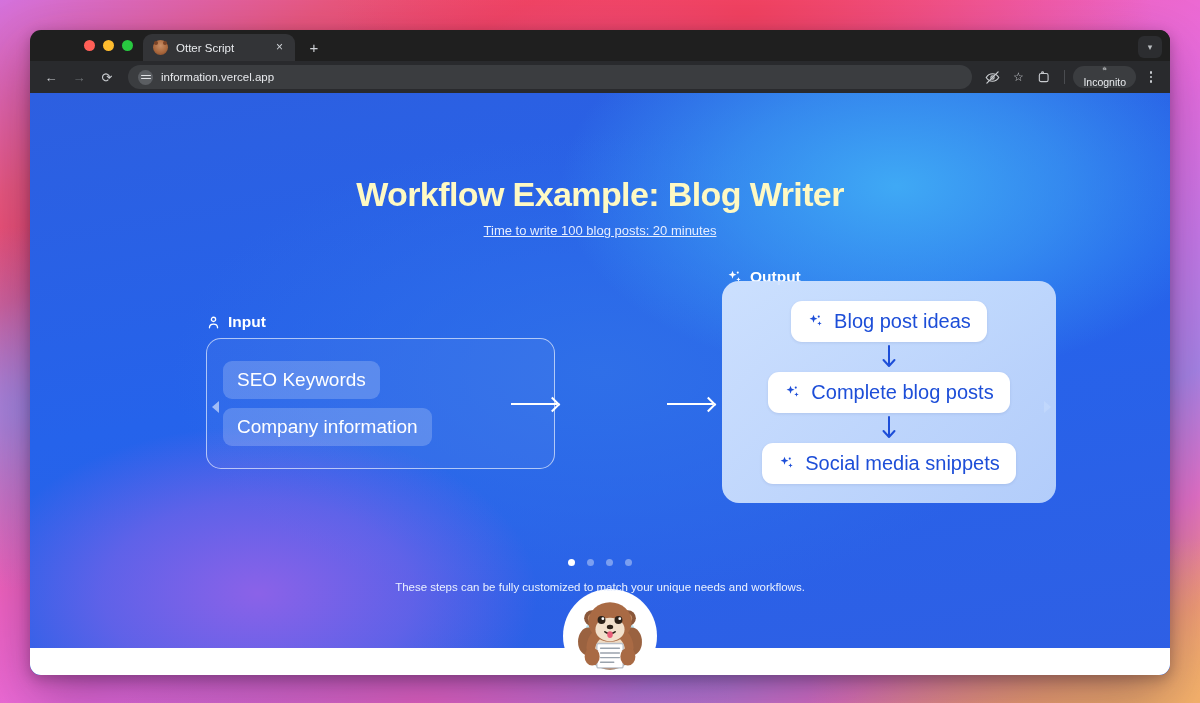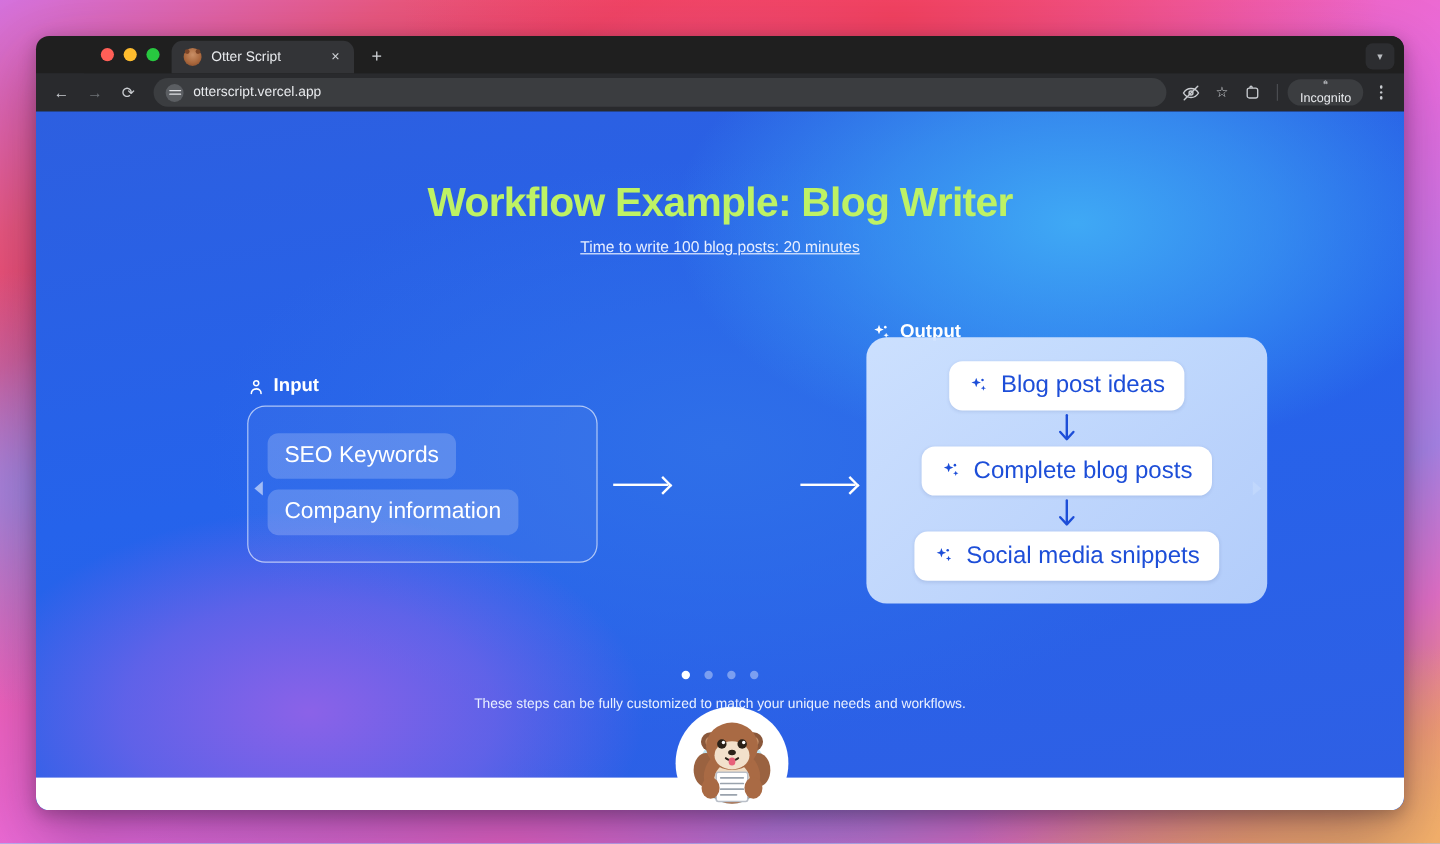--- a/index.html
+++ b/index.html
@@ -266,25 +266,26 @@
   }
 
   
   .hero {
     position: absolute;
     top: 58px;
     left: 0; right: 0;
     text-align: center;
   }
   .hero-title {
-    color: #bef264;
+    color: #fef9c3;
     font-size: 34px;
     font-weight: 700;
     letter-spacing: -0.6px;
     line-height: 1.1;
+    margin-top: 25px;
   }
   .hero-sub {
     color: #e6eeff;
     font-size: 13px;
     margin-top: 10px;
     font-weight: 400;
     text-decoration: underline;
   }
 
   
@@ -310,21 +311,21 @@
   .sec-label.output-label { left: 696px; top: 25px; }
 
   .person-icon { width: 15px; height: 17px; display: block; }
   .spark-icon  { width: 17px; height: 17px; display: block; }
 
   
   .input-card {
     position: absolute;
     left: 176px;
     top: 95px;
-    width: 292px;
+    width: 349px;
     height: 131px;
     border: 1.5px solid rgba(255,255,255,.62);
     border-radius: 15px;
     padding: 14px 16px;
     display: flex;
     flex-direction: column;
     justify-content: center;
     gap: 9px;
     background: rgba(255,255,255,.045);
   }
@@ -475,21 +476,21 @@
       <div class="tabstrip-right">▾</div>
     </div>
 
     <div class="toolbar">
       <div class="nav-btn">←</div>
       <div class="nav-btn disabled">→</div>
       <div class="nav-btn">⟳</div>
 
       <div class="omnibox">
         <span class="omni-icon"></span>
-        <span class="omni-url">otterscript.vercel.app</span>
+        <span class="omni-url">information.vercel.app</span>
       </div>
 
       <div class="tool-icons">
         <div class="tb-icon">
           <svg width="15" height="15" viewBox="0 0 24 24" fill="none" stroke="#c9ccd0" stroke-width="1.9" stroke-linecap="round">
             <path d="M2 12s3.5-6 10-6 10 6 10 6-3.5 6-10 6S2 12 2 12z"></path>
             <circle cx="12" cy="12" r="2.6"></circle>
             <line x1="3" y1="21" x2="21" y2="3"></line>
           </svg>
         </div>

